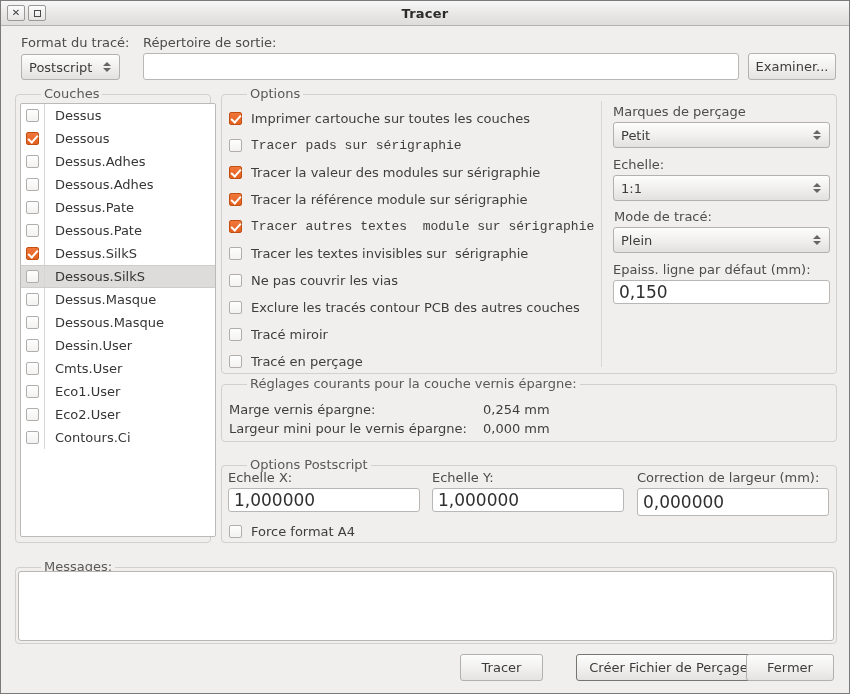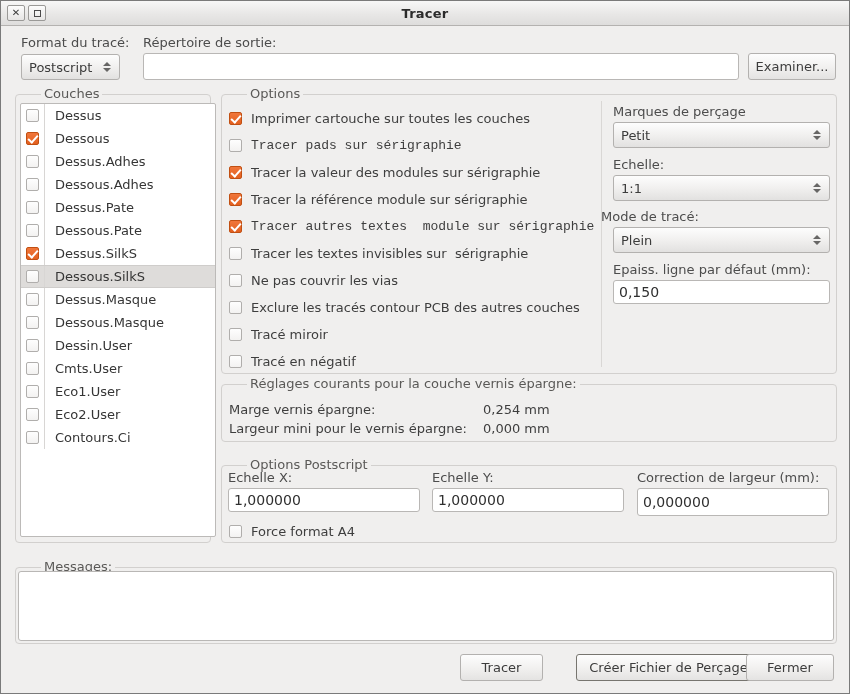--- a/index.html
+++ b/index.html
@@ -66,21 +66,21 @@
     color: #4c4c4c;
     white-space: pre;
   }
 
   .txtfield {
     background: #ffffff;
     border: 1px solid #b9b7b5;
     border-radius: 3px;
     box-sizing: border-box;
     height: 24px;
-    font-size: 14px;
+    font-size: 17px;
     color: #2f2f2f;
     padding: 0 5px;
     display: flex;
     align-items: center;
     font-family: "DejaVu Sans", "Liberation Sans", sans-serif;
     white-space: pre;
     overflow: hidden;
   }
 
   .btn {
@@ -407,41 +407,41 @@
       <div class="cb-row" style="height: 27px;">
         <span class="cbox"></span>
         <span class="cb-label">Exclure les tracés contour PCB des autres couches</span>
       </div>
       <div class="cb-row" style="height: 27px;">
         <span class="cbox"></span>
         <span class="cb-label">Tracé miroir</span>
       </div>
       <div class="cb-row" style="height: 27px;">
         <span class="cbox"></span>
-        <span class="cb-label">Tracé en négatif</span>
+        <span class="cb-label">Tracé en perçage</span>
       </div>
     </div>
 
   <div style="position:absolute; left:612px; top:103px;" class="lbl">Marques de perçage</div>
   <div class="combo" style="position:absolute; left:612px; top:121px; width:217px;">
     <span>Petit</span>
     <span class="spin">
       <span class="tri-up"></span><span class="tri-dn"></span>
     </span>
   </div>
 
   <div style="position:absolute; left:612px; top:156px;" class="lbl">Echelle:</div>
   <div class="combo" style="position:absolute; left:612px; top:174px; width:217px;">
     <span>1:1</span>
     <span class="spin">
       <span class="tri-up"></span><span class="tri-dn"></span>
     </span>
   </div>
 
-  <div style="position:absolute; left:600px; top:208px;text-align:center;" class="lbl">Mode de tracé:</div>
+  <div style="position:absolute; left:613px; top:208px;text-align:center;" class="lbl">Mode de tracé:</div>
   <div class="combo" style="position:absolute; left:612px; top:226px; width:217px;">
     <span>Plein</span>
     <span class="spin">
       <span class="tri-up"></span><span class="tri-dn"></span>
     </span>
   </div>
 
   <div style="position:absolute; left:612px; top:261px;" class="lbl">Epaiss. ligne par défaut (mm):</div>
   <div class="txtfield" style="position:absolute; left:612px; top:279px; width:217px; height:24px;">0,150</div>
 

